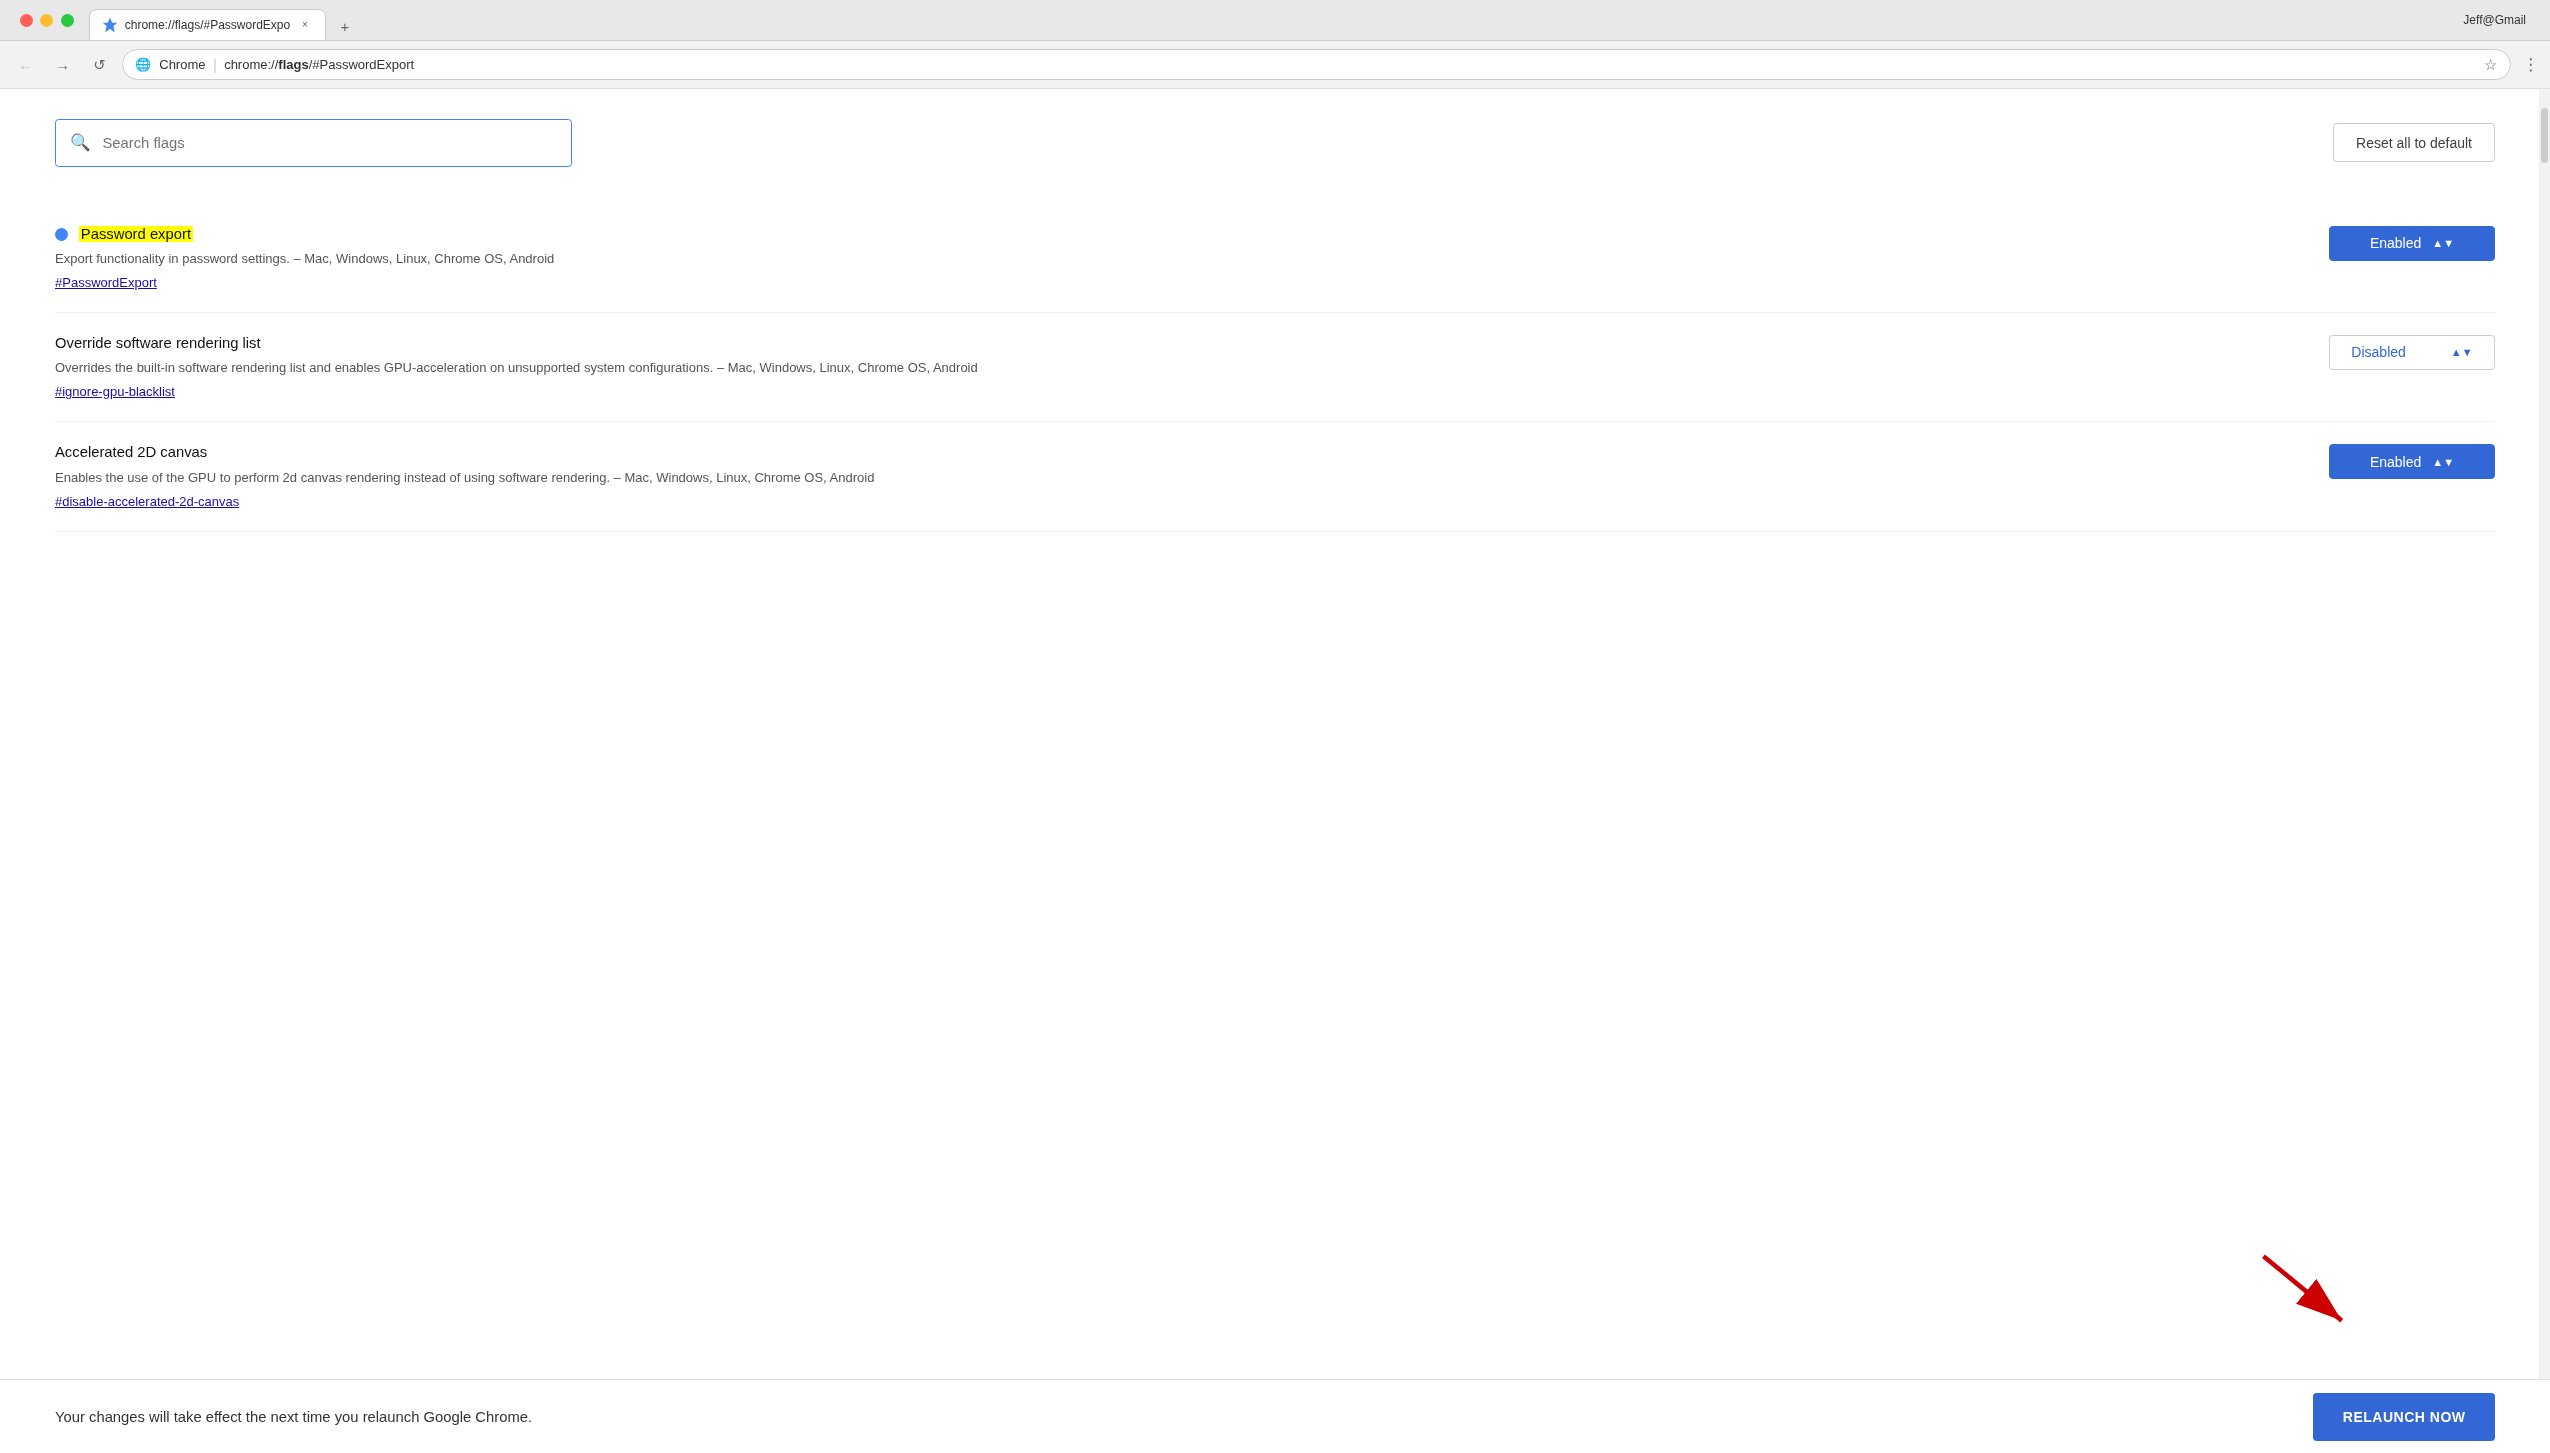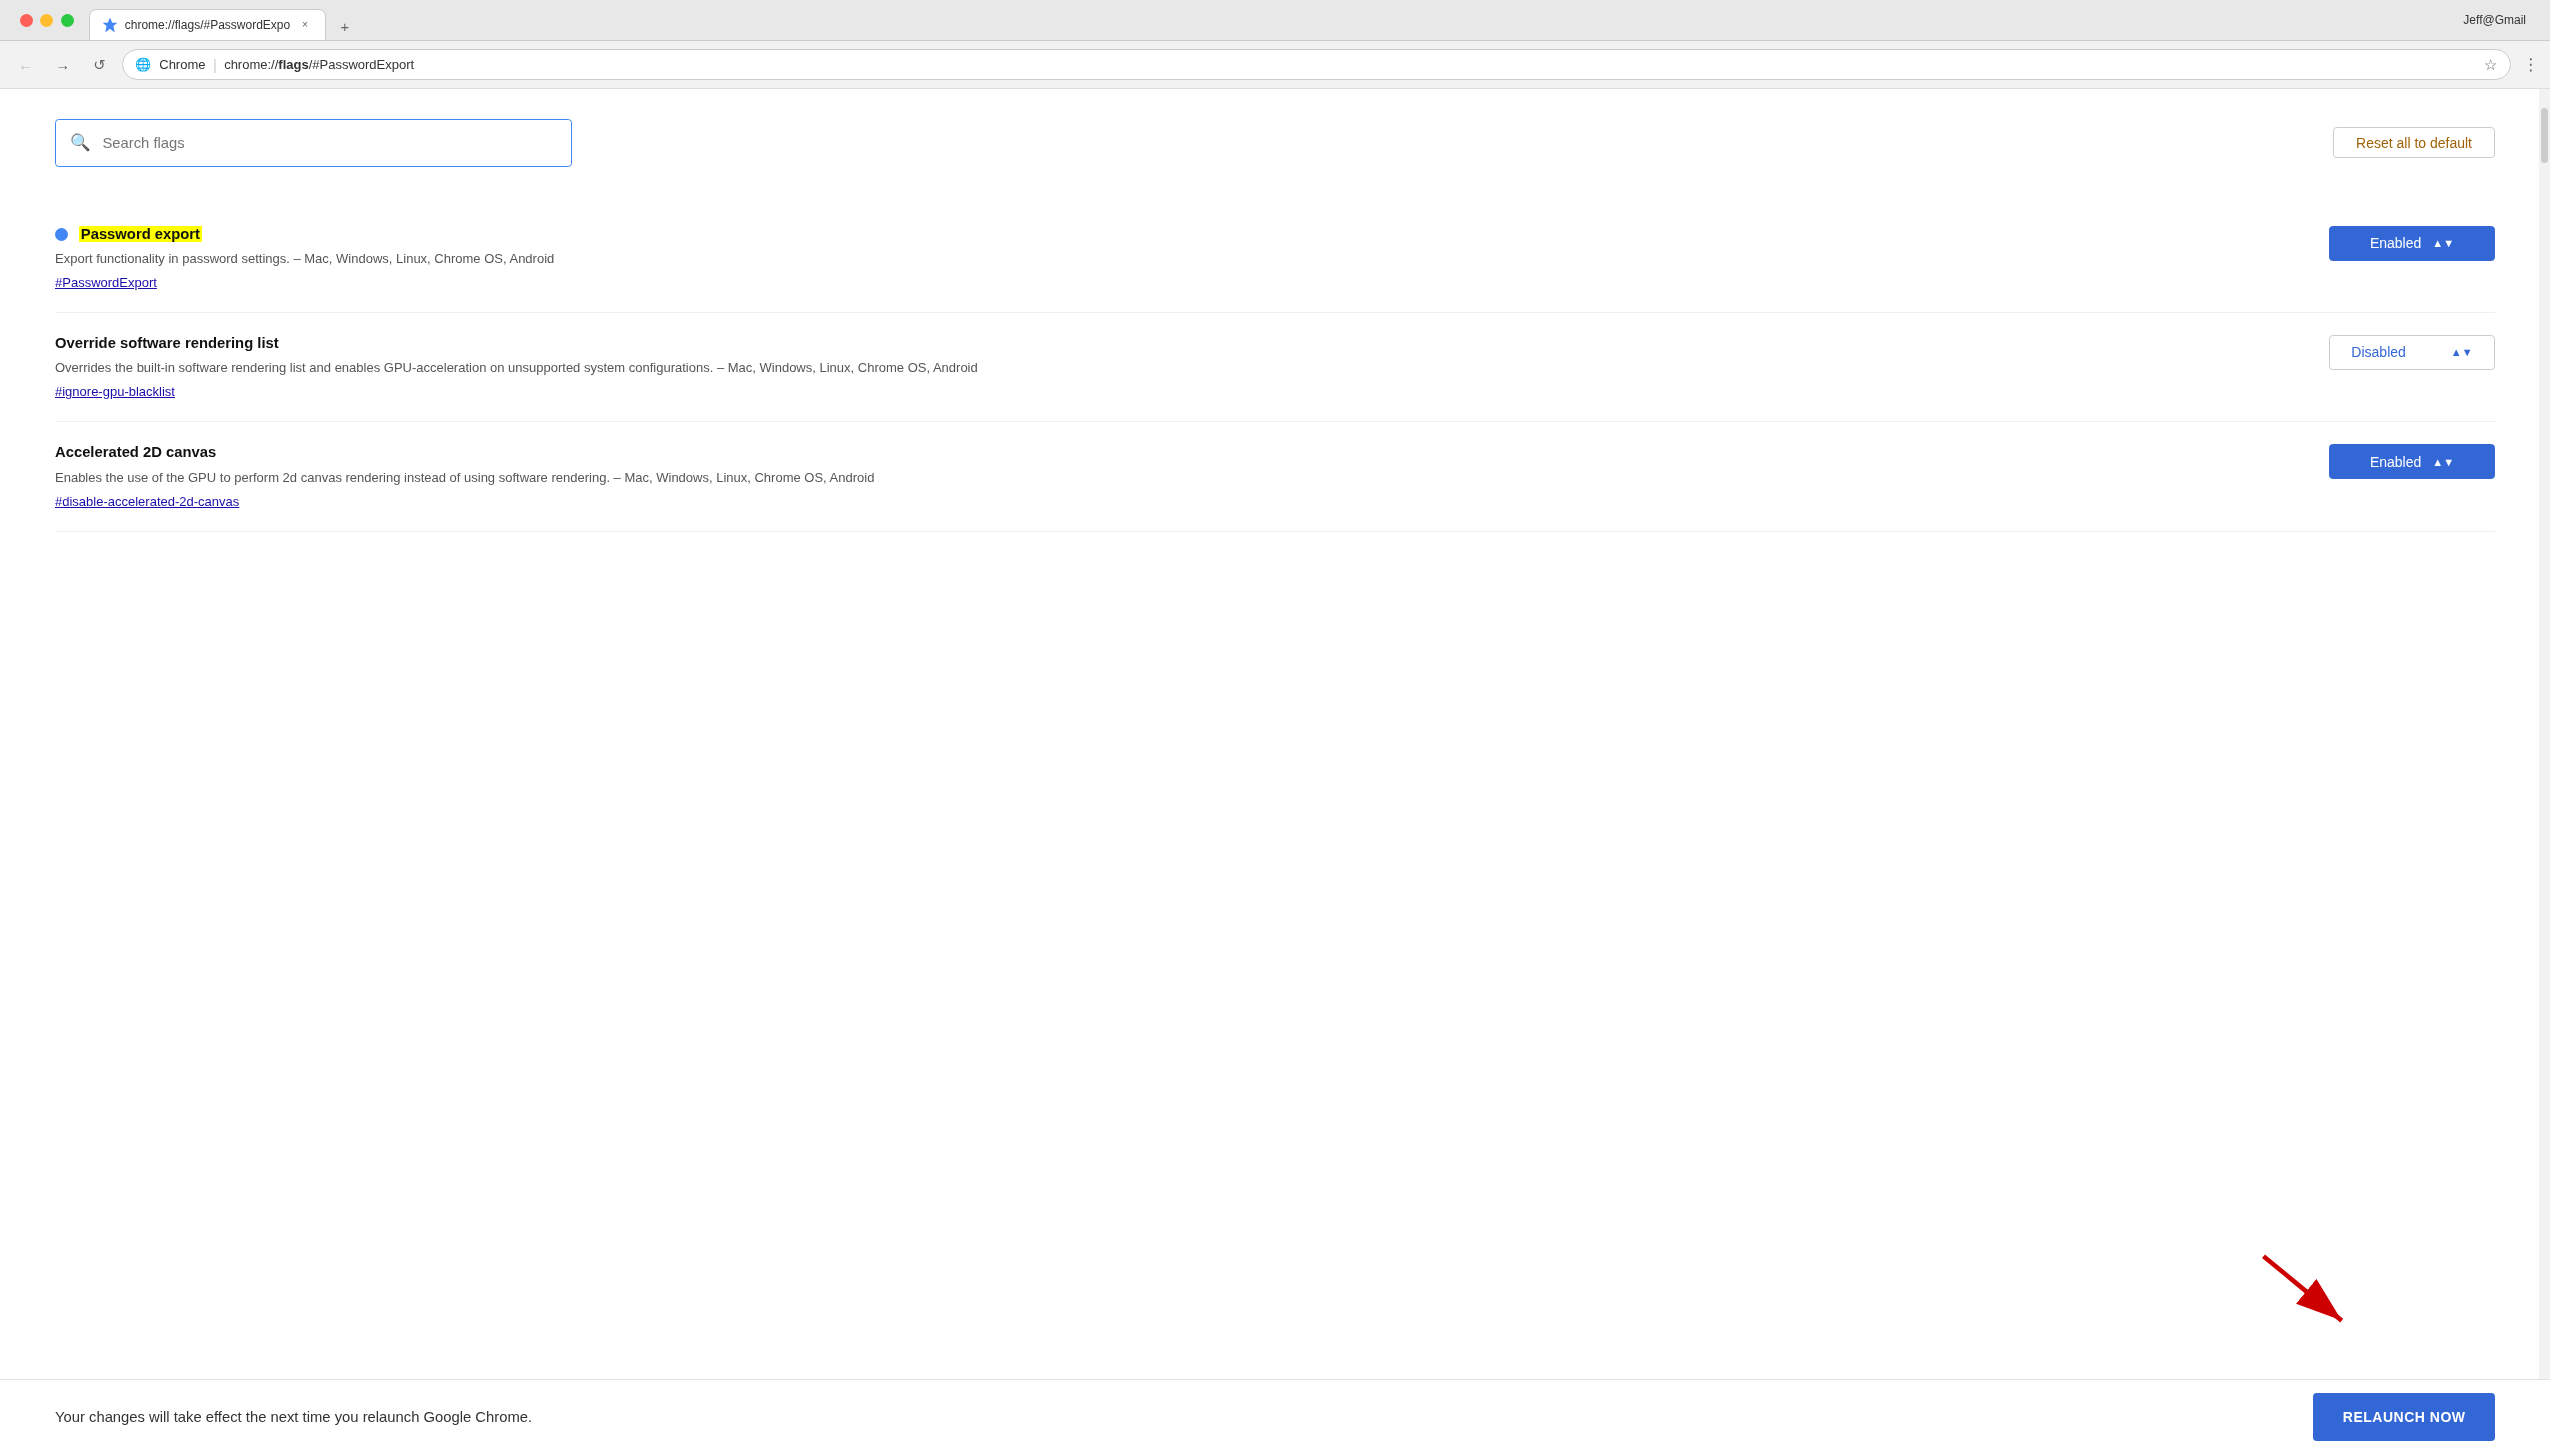--- a/index.html
+++ b/index.html
@@ -196,27 +196,27 @@
       font-size: 16.6px;
     }
     .search-input {
       border: none;
       outline: none;
       font-size: 14.8px;
       color: #333;
       flex: 1;
     }
     .reset-btn {
-      height: 31px;
+      height: 39px;
       padding: 0 22px;
       border: 0.9px solid #ccc;
       border-radius: 3.7px;
       background: #fff;
       font-size: 14px;
-      color: #a16207;
+      color: #404040;
       cursor: pointer;
     }
 
     
     .scroll-track {
       position: absolute;
       right: 0;
       top: 0;
       bottom: 0;
       width: 11px;
@@ -238,21 +238,21 @@
       justify-content: space-between;
       padding: 22px 0;
       border-bottom: 0.9px solid #f0f0f0;
     }
     .flag-info {
       flex: 1;
       padding-right: 37px;
     }
     .flag-title {
       font-size: 14.8px;
-      font-weight: 700;
+      font-weight: 400;
       color: #111;
       margin-bottom: 7.4px;
       display: flex;
       align-items: center;
       gap: 11px;
     }
     .flag-title-highlighted {
       background: #ffff00;
       padding: 0 1.8px;
     }

